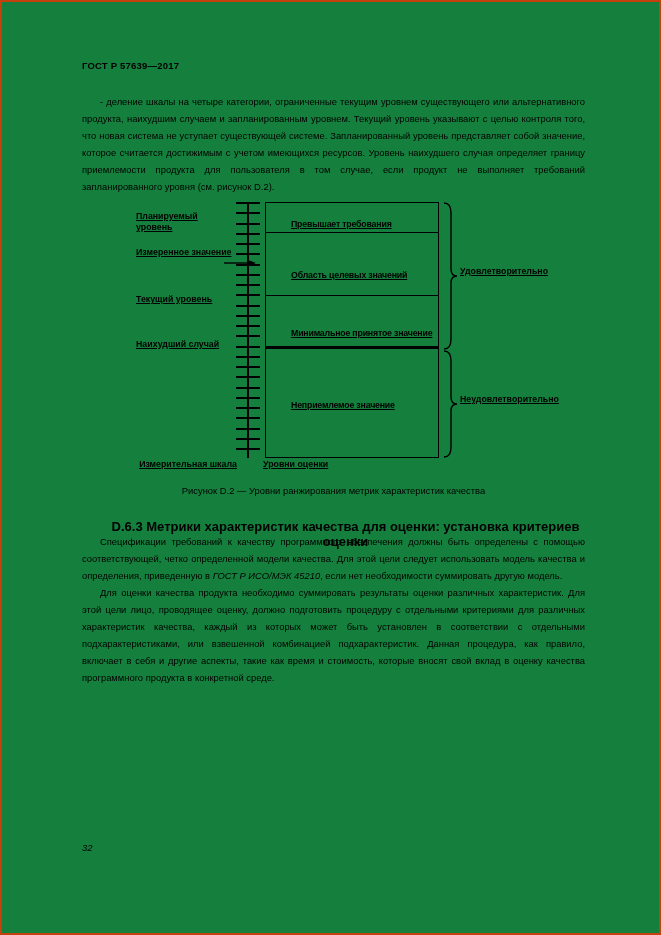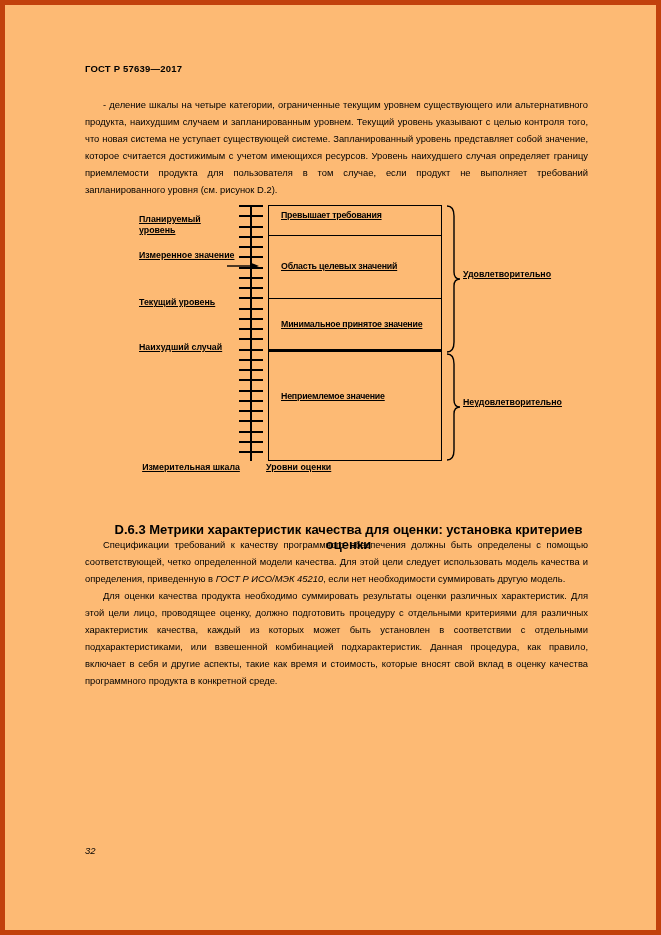--- a/index.html
+++ b/index.html
@@ -1,20 +1,20 @@
 <!DOCTYPE html>
 <html><head>
 <meta charset="utf-8">
 <style>
   * { margin:0; padding:0; box-sizing:border-box; }
   html,body { background:#e8e8e8; }
   body { font-family:"Liberation Sans", sans-serif; color:#000; }
   .page {
     position:relative; width:661px; height:935px; margin:0 auto;
-    background:#fdba74; border:5px solid #c2410c; overflow:hidden;
+    background:#15803d; border:2px solid #c2410c; overflow:hidden;
   }
   .doc-header { position:absolute; left:80px; top:58px; font-size:9.5px; font-weight:bold; letter-spacing:.2px; }
   .body-text { font-size:9.4px; line-height:17px; text-align:justify; }
   .body-text p { margin:0; text-indent:18px; }
   .intro-block { position:absolute; left:80px; top:91px; width:503px; }
 
   
   .figure { position:absolute; left:80px; top:195px; width:503px; height:282px; }
   .fig-label { font-size:8.8px; font-weight:bold; line-height:11px; text-decoration:underline; text-underline-offset:1px; }
 
@@ -24,21 +24,21 @@
       repeating-linear-gradient(to bottom, #000 0 2px, transparent 2px 10.25px),
       linear-gradient(#000,#000);
     background-size:100% 100%, 2px 100%;
     background-position:0 0, center top;
     background-repeat:repeat, no-repeat;
   }
 
   .rating-box { position:absolute; left:183px; top:5px; width:174px; height:256px; border:1.5px solid #000; }
   .rating-box .divider { position:absolute; left:0; width:100%; height:0; border-top:1.5px solid #000; }
   .rating-box .divider.thick { border-top-width:3px; }
-  .box-label { position:absolute; left:12px; white-space:nowrap; letter-spacing:-.2px; }
+  .box-label { position:absolute; left:25px; white-space:nowrap; letter-spacing:-.2px;margin-top:12px; }
 
   .left-label { position:absolute; left:54px; width:96px; }
   .arrow-wrap { position:absolute; left:142px; top:57px; width:32px; height:10px; }
 
   .brace { position:absolute; left:359px; width:16px; }
   .brace svg { display:block; }
   .brace-label { position:absolute; left:378px; white-space:nowrap; }
 
   .bottom-label-scale { position:absolute; left:52px; top:262px; width:108px; text-align:center; }
   .bottom-label-levels { position:absolute; left:181px; top:262px; white-space:nowrap; }
@@ -99,20 +99,21 @@
       <svg width="16" height="108" viewBox="0 0 16 108">
         <path d="M3,1 Q10,1 10,11 L10,47 Q10,54 16,54 Q10,54 10,61 L10,97 Q10,107 3,107" fill="none" stroke="#000" stroke-width="1.4"></path>
       </svg>
     </div>
     <div class="brace-label fig-label" style="top:197px">Неудовлетворительно</div>
 
     <div class="bottom-label-scale fig-label">Измерительная шкала</div>
     <div class="bottom-label-levels fig-label">Уровни оценки</div>
   </div>
 
+  <div class="fig-caption">Рисунок D.2 — Уровни ранжирования метрик характеристик качества</div>
 
   <div class="section-heading">D.6.3 Метрики характеристик качества для оценки: установка критериев оценки</div>
 
   <div class="main-text body-text">
     <p><span>Спецификации требований к качеству программного обеспечения должны быть определены с помощью соответствующей, четко определенной модели качества. Для этой цели следует использовать модель качества и определения, приведенную в </span><span class="gost-ref">ГОСТ Р ИСО/МЭК 45210</span><span>, если нет необходимости суммировать другую модель.</span></p>
     <p>Для оценки качества продукта необходимо суммировать результаты оценки различных характеристик. Для этой цели лицо, проводящее оценку, должно подготовить процедуру с отдельными критериями для различных характеристик качества, каждый из которых может быть установлен в соответствии с отдельными подхарактеристиками, или взвешенной комбинацией подхарактеристик. Данная процедура, как правило, включает в себя и другие аспекты, такие как время и стоимость, которые вносят свой вклад в оценку качества программного продукта в конкретной среде.</p>
   </div>
 
   <div class="page-number">32</div>
 

